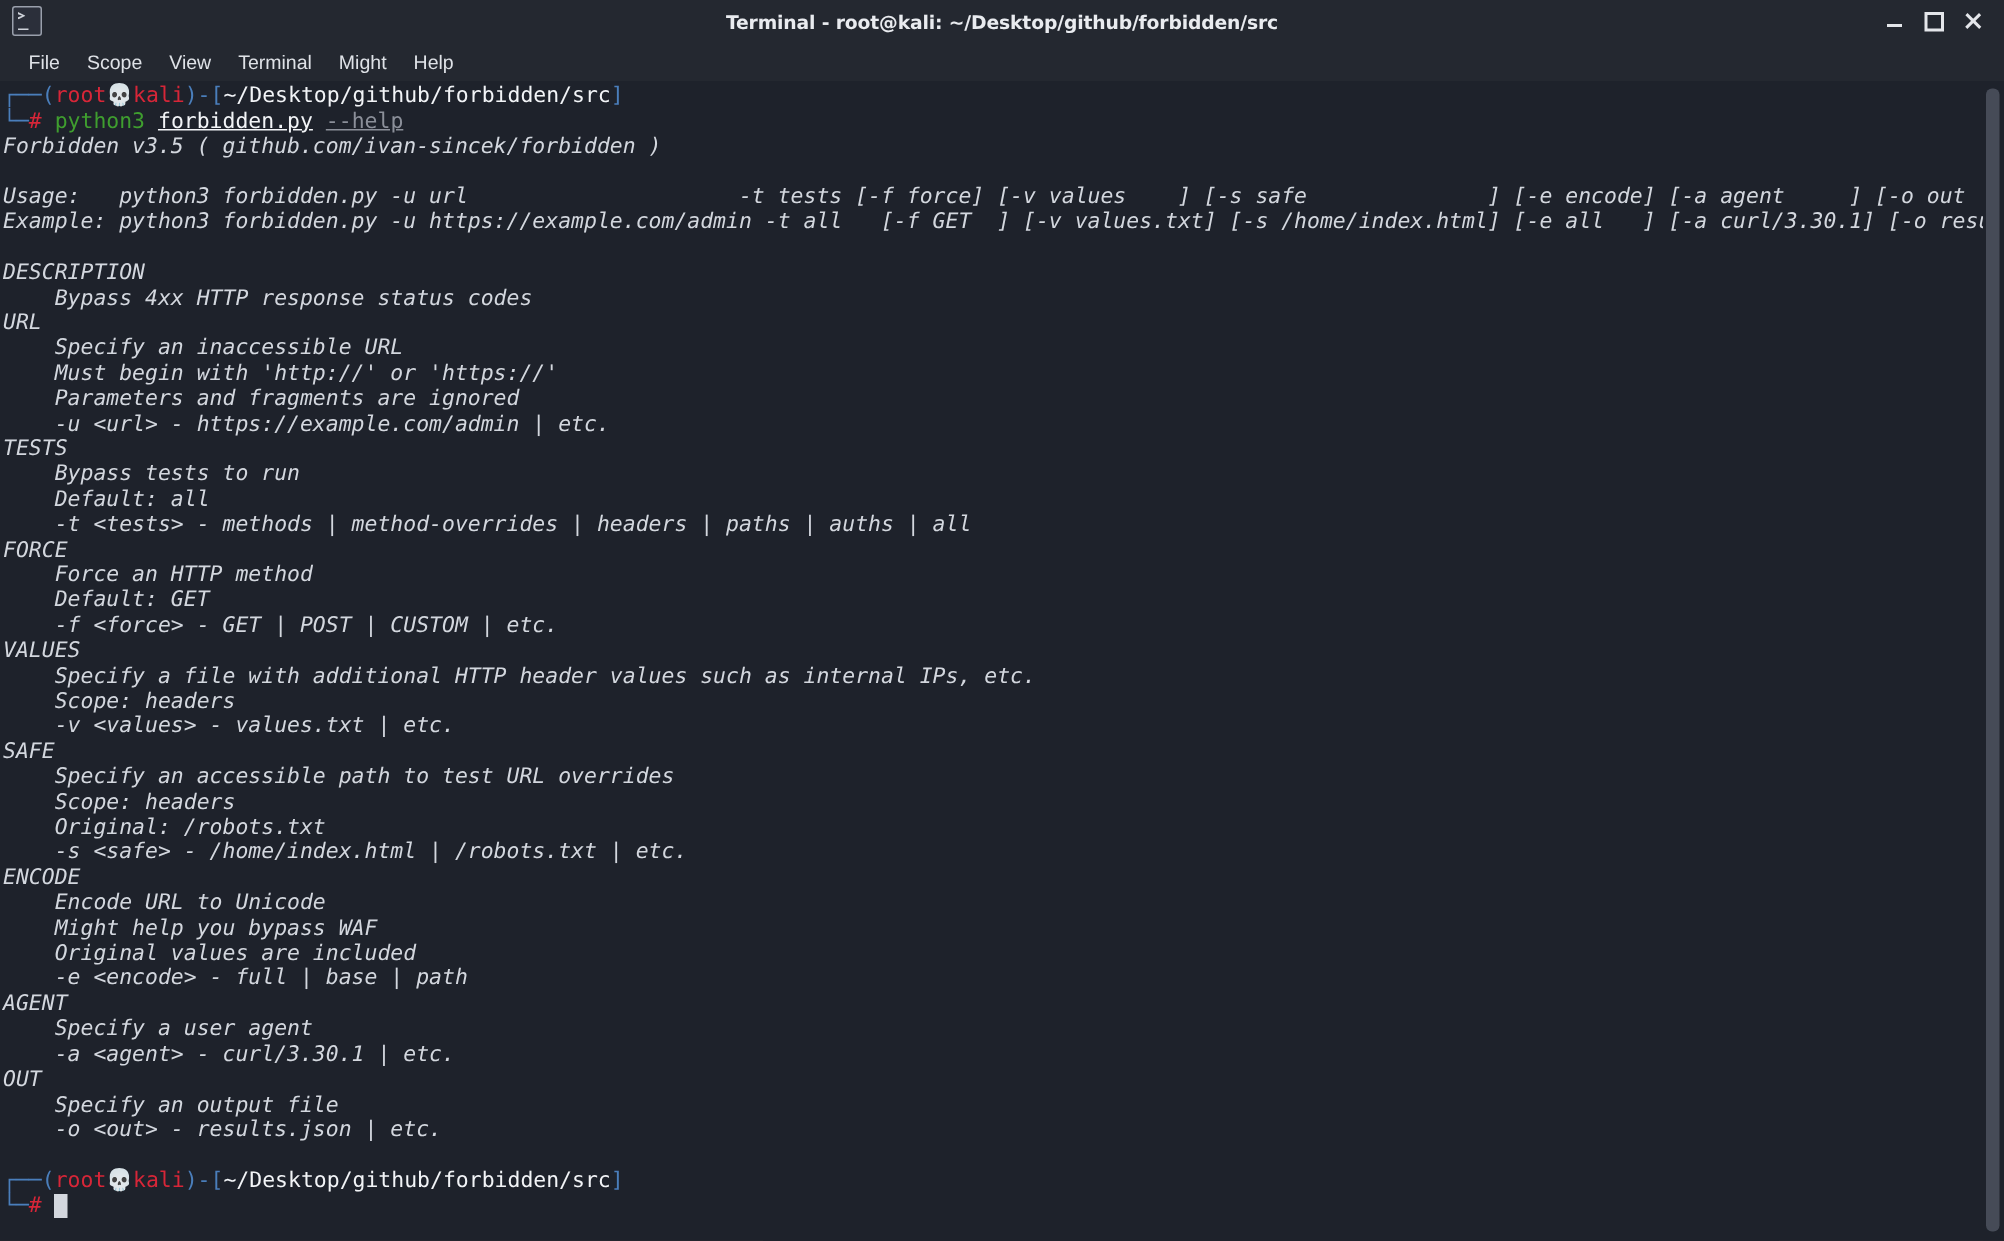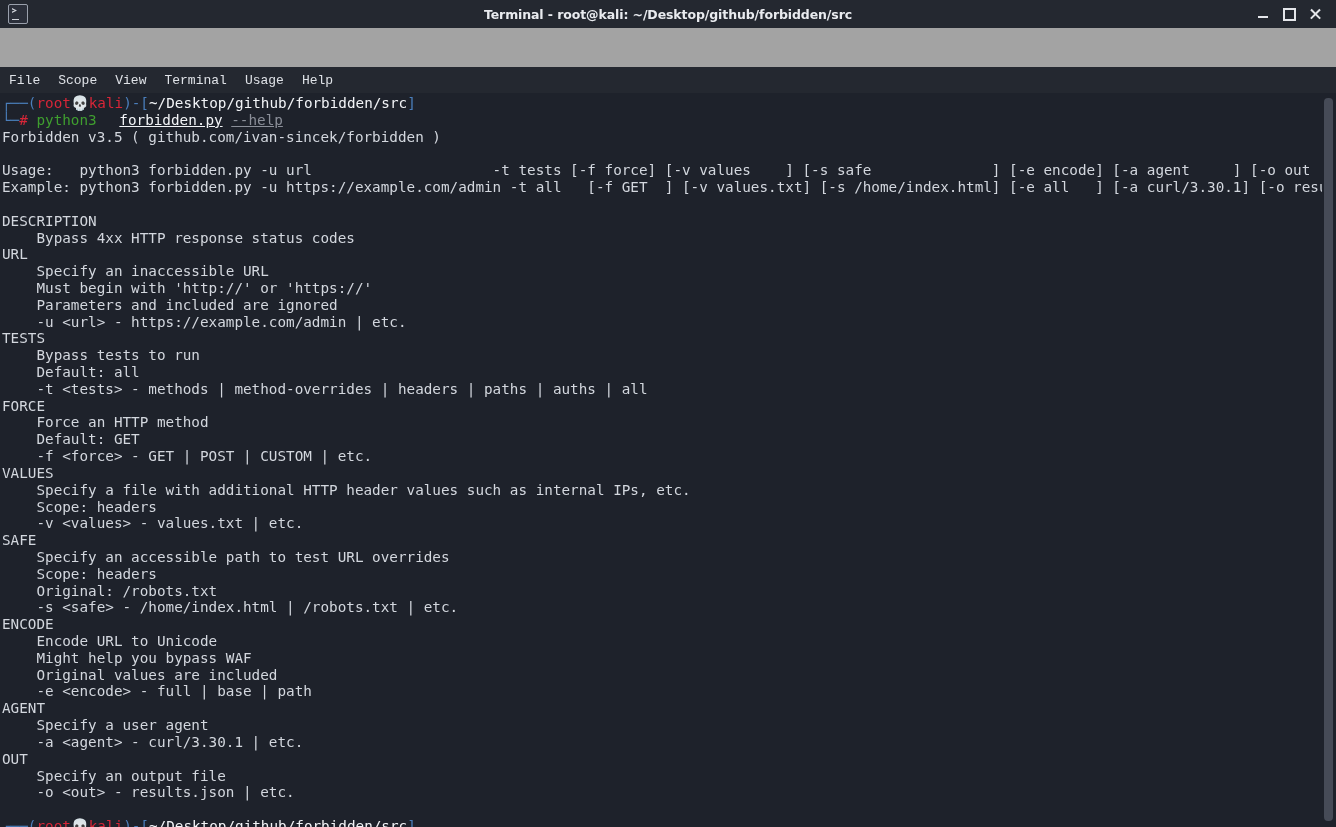--- a/index.html
+++ b/index.html
@@ -12,21 +12,21 @@
     width: 1336px;
     height: 827px;
     overflow: hidden;
     font-family: "DejaVu Sans Mono", monospace;
   }
 
   #app {
     width: 1336px;
     height: 827px;
     position: relative;
-    background: #a3a3a3;
+    background: #404040;
     display: flex;
     flex-direction: column;
     justify-content: center;
   }
 
   
   .titlebar {
     height: 28px;
     min-height: 28px;
     background: #242830;
@@ -128,25 +128,24 @@
   .winbtn .glyph-close::before { transform: rotate(45deg); }
   .winbtn .glyph-close::after  { transform: rotate(-45deg); }
 
   
   .menubar {
     height: 26px;
     min-height: 26px;
     background: #242830;
     display: flex;
     align-items: center;
-    padding-left: 0;
-    font-family: Liberation Mono, monospace;
+    padding-left: 10px;
+    font-family: Liberation Sans, sans-serif;
     font-size: 13px;
     color: #dfe2e7;
-    margin-top: 39px;
   }
   .menu-item {
     padding: 2px 9px;
     cursor: default;
     white-space: nowrap;
   }
 
   
   .term-wrap {
     flex: 1 1 auto;
@@ -187,22 +186,22 @@
     background: #464b57;
     border-radius: 4px;
   }
 
   
   .c-blue   { color: #4a7ebb; }
   .c-red    { color: #d72638; }
   .c-white  { color: #f2f4f7; }
   .c-green  { color: #3f9e2f; }
   .c-gray   { color: #8b8f99; text-decoration: underline; }
-  .c-text   { color: #d3d7de; }
-  .c-uline  { color: #f2f4f7; text-decoration: underline; margin-left: 14px; }
+  .c-text   { color: #d3d7de; font-style: italic; }
+  .c-uline  { color: #f2f4f7; text-decoration: underline; }
   .cursor {
     background: #d3d7de;
     color: #1e222b;
   }
 </style>
 </head>
 <body>
 
 <div id="app">
 
@@ -220,39 +219,39 @@
           <span class="glyph-close"></span>
         </div>
     </div>
   </div>
 
   <div class="menubar">
     <div class="menu-item">File</div>
     <div class="menu-item">Scope</div>
     <div class="menu-item">View</div>
     <div class="menu-item">Terminal</div>
-    <div class="menu-item">Usage</div>
+    <div class="menu-item">Might</div>
     <div class="menu-item">Help</div>
   </div>
 
   <div class="term-wrap">
     <div class="term">
       <pre><span id="prompt-top"><span class="c-blue">┌──(</span><span class="c-red">root</span><span class="c-white">💀</span><span class="c-red">kali</span><span class="c-blue">)-[</span><span class="c-white">~/Desktop/github/forbidden/src</span><span class="c-blue">]</span></span>
 <span id="prompt-cmd"><span class="c-blue">└─</span><span class="c-red">#</span><span class="c-text"> </span><span class="c-green">python3</span><span class="c-text"> </span><span class="c-uline">forbidden.py</span><span class="c-text"> </span><span class="c-gray">--help</span></span>
 <span id="cmd-output"><span class="c-text">Forbidden v3.5 ( github.com/ivan-sincek/forbidden )</span>
 <span class="c-text"></span>
 <span class="c-text">Usage:   python3 forbidden.py -u url                     -t tests [-f force] [-v values    ] [-s safe              ] [-e encode] [-a agent     ] [-o out          ]</span>
 <span class="c-text">Example: python3 forbidden.py -u https://example.com/admin -t all   [-f GET  ] [-v values.txt] [-s /home/index.html] [-e all   ] [-a curl/3.30.1] [-o results.json]</span>
 <span class="c-text"></span>
 <span class="c-text">DESCRIPTION</span>
 <span class="c-text">    Bypass 4xx HTTP response status codes</span>
 <span class="c-text">URL</span>
 <span class="c-text">    Specify an inaccessible URL</span>
 <span class="c-text">    Must begin with 'http://' or 'https://'</span>
-<span class="c-text">    Parameters and included are ignored</span>
+<span class="c-text">    Parameters and fragments are ignored</span>
 <span class="c-text">    -u &lt;url&gt; - https://example.com/admin | etc.</span>
 <span class="c-text">TESTS</span>
 <span class="c-text">    Bypass tests to run</span>
 <span class="c-text">    Default: all</span>
 <span class="c-text">    -t &lt;tests&gt; - methods | method-overrides | headers | paths | auths | all</span>
 <span class="c-text">FORCE</span>
 <span class="c-text">    Force an HTTP method</span>
 <span class="c-text">    Default: GET</span>
 <span class="c-text">    -f &lt;force&gt; - GET | POST | CUSTOM | etc.</span>
 <span class="c-text">VALUES</span>

